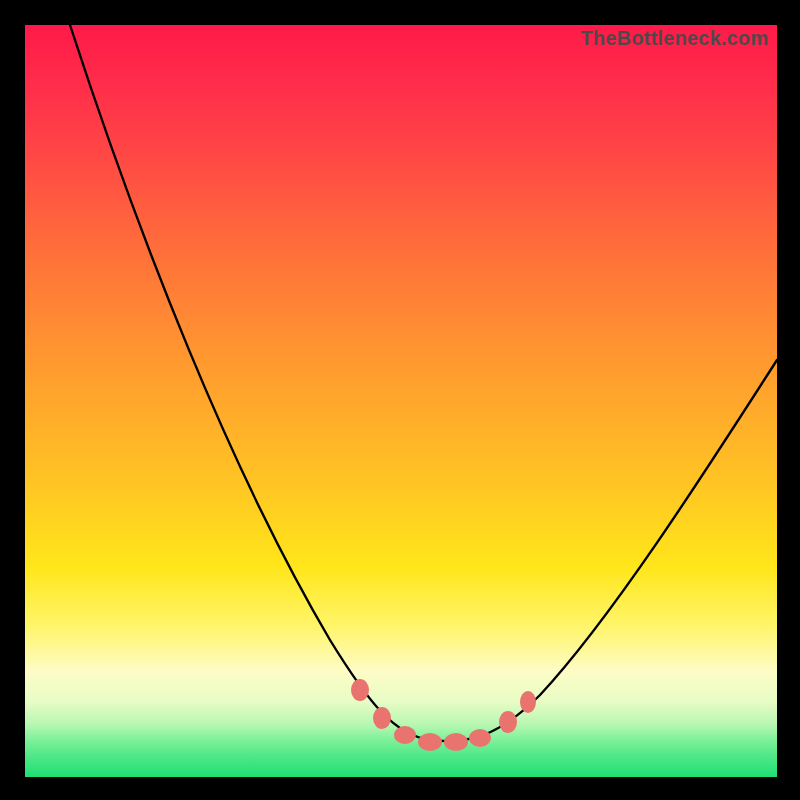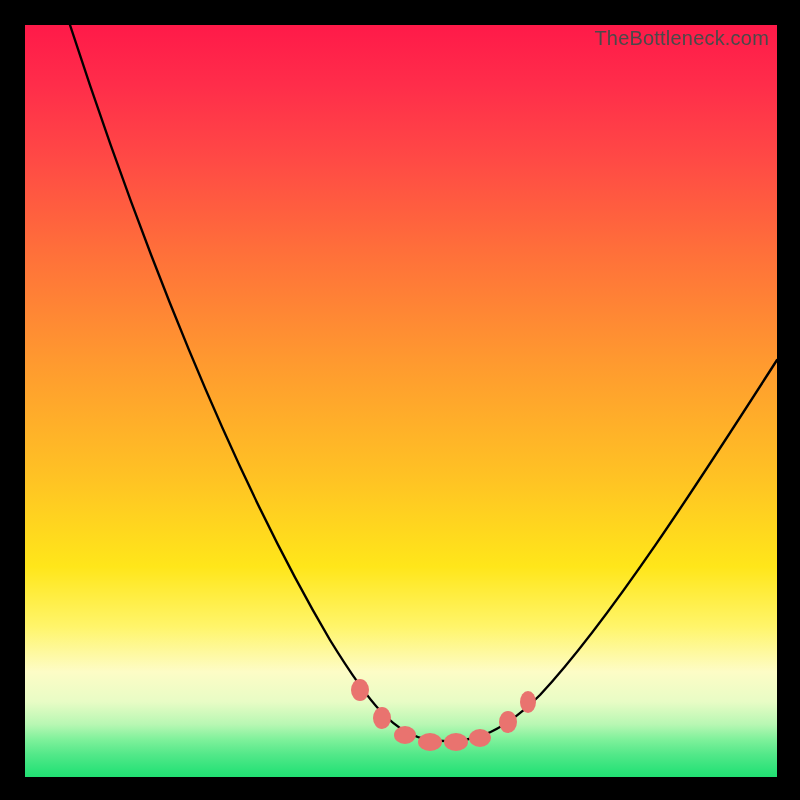--- a/index.html
+++ b/index.html
@@ -32,21 +32,21 @@
       #7ff19b 95%,
       #53e889 97%,
       #2fe37a 99%,
       #21df72 100%);
   }
   .watermark {
     position: absolute;
     top: 2px;
     right: 8px;
     font-size: 20px;
-    font-weight: 400;
+    font-weight: 700;
     color: #4a4a4a;
     letter-spacing: 0.2px;
     user-select: none;
   }
   svg.curve {
     position: absolute;
     left: 0;
     top: 0;
     width: 800px;
     height: 800px;

